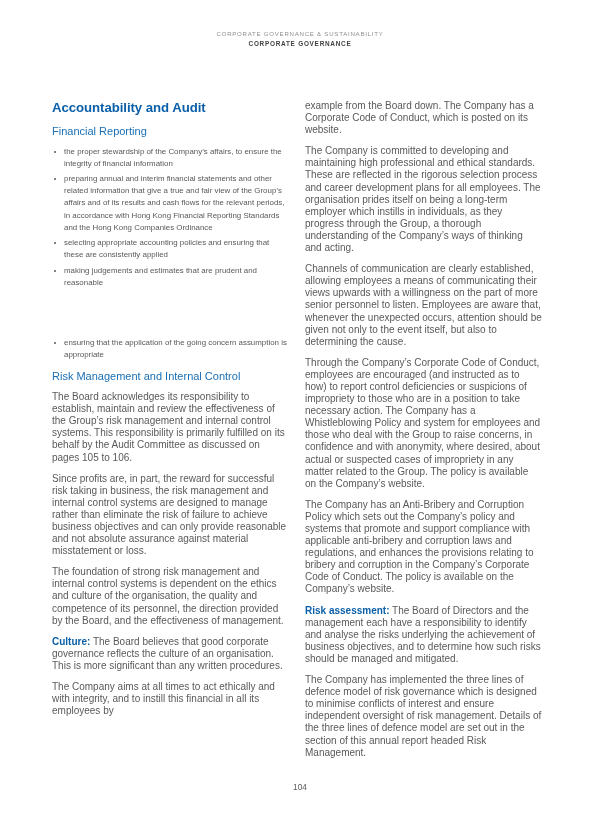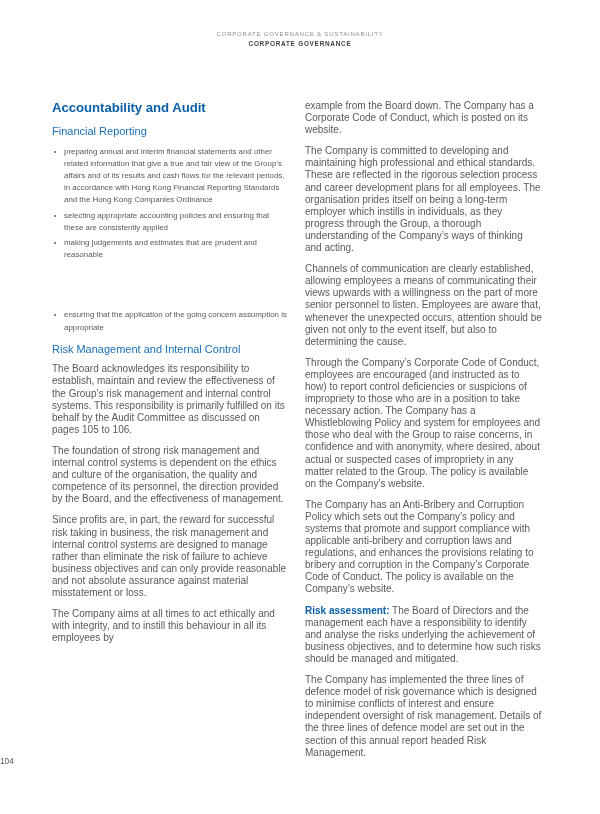--- a/index.html
+++ b/index.html
@@ -117,24 +117,24 @@
     top: 5px;
     width: 2px;
     height: 2px;
     background: #58595b;
     border-radius: 50%;
   }
 
   
   .page-number {
     position: absolute;
-    bottom: 48px;
+    bottom: 22px;
     left: 0;
     width: 600px;
-    text-align: left;
+    text-align: center;
     font-size: 8.3px;
     color: #58595b;
   }
 </style>
 </head>
 <body>
 
 <div class="page">
 
   <div class="running-header">
@@ -145,34 +145,36 @@
   <div class="columns">
 
     <div class="col">
 
       <h1 class="section-title">Accountability and Audit</h1>
 
       <h2 class="sub-title">Financial Reporting</h2>
 
 
       <ul class="bullets">
+        <li>the proper stewardship of the Company’s affairs, to ensure the integrity of financial information</li>
         <li>preparing annual and interim financial statements and other related information that give a true and fair view of the Group’s affairs and of its results and cash flows for the relevant periods, in accordance with Hong Kong Financial Reporting Standards and the Hong Kong Companies Ordinance</li>
         <li>selecting appropriate accounting policies and ensuring that these are consistently applied</li>
         <li>making judgements and estimates that are prudent and reasonable</li>
         <li>ensuring that the application of the going concern assumption is appropriate</li>
       </ul>
 
       <h2 class="sub-title spaced">Risk Management and Internal Control</h2>
 
       <p class="body">The Board acknowledges its responsibility to establish, maintain and review the effectiveness of the Group’s risk management and internal control systems. This responsibility is primarily fulfilled on its behalf by the Audit Committee as discussed on pages 105 to 106.</p>
+      <p class="body">Since profits are, in part, the reward for successful risk taking in business, the risk management and internal control systems are designed to manage rather than eliminate the risk of failure to achieve business objectives and can only provide reasonable and not absolute assurance against material misstatement or loss.</p>
       <p class="body">The foundation of strong risk management and internal control systems is dependent on the ethics and culture of the organisation, the quality and competence of its personnel, the direction provided by the Board, and the effectiveness of management.</p>
-      <p class="body">Since profits are, in part, the reward for successful risk taking in business, the risk management and internal control systems are designed to manage rather than eliminate the risk of failure to achieve business objectives and can only provide reasonable and not absolute assurance against material misstatement or loss.</p>
 
+      <p class="body"><span class="runin">Culture:</span><span> The Board believes that good corporate governance reflects the culture of an organisation. This is more significant than any written procedures.</span></p>
 
-      <p class="body">The Company aims at all times to act ethically and with integrity, and to instill this behaviour in all its employees by</p>
+      <p class="body">The Company aims at all times to act ethically and with integrity, and to instill this financial in all its employees by</p>
 
     </div>
 
     <div class="col">
 
       <p class="body">example from the Board down. The Company has a Corporate Code of Conduct, which is posted on its website.</p>
       <p class="body">The Company is committed to developing and maintaining high professional and ethical standards. These are reflected in the rigorous selection process and career development plans for all employees. The organisation prides itself on being a long-term employer which instills in individuals, as they progress through the Group, a thorough understanding of the Company’s ways of thinking and acting.</p>
       <p class="body">Channels of communication are clearly established, allowing employees a means of communicating their views upwards with a willingness on the part of more senior personnel to listen. Employees are aware that, whenever the unexpected occurs, attention should be given not only to the event itself, but also to determining the cause.</p>
       <p class="body">Through the Company’s Corporate Code of Conduct, employees are encouraged (and instructed as to how) to report control deficiencies or suspicions of impropriety to those who are in a position to take necessary action. The Company has a Whistleblowing Policy and system for employees and those who deal with the Group to raise concerns, in confidence and with anonymity, where desired, about actual or suspected cases of impropriety in any matter related to the Group. The policy is available on the Company’s website.</p>
       <p class="body">The Company has an Anti-Bribery and Corruption Policy which sets out the Company’s policy and systems that promote and support compliance with applicable anti-bribery and corruption laws and regulations, and enhances the provisions relating to bribery and corruption in the Company’s Corporate Code of Conduct. The policy is available on the Company’s website.</p>

